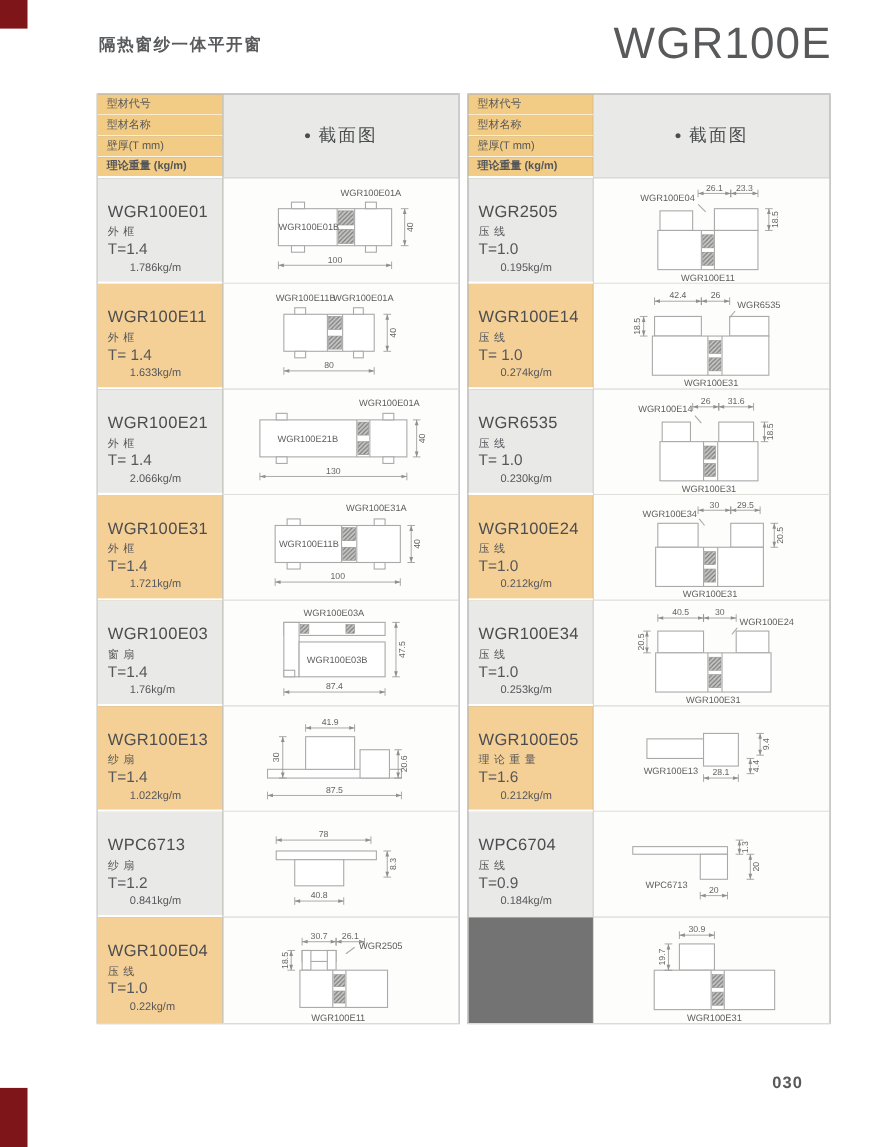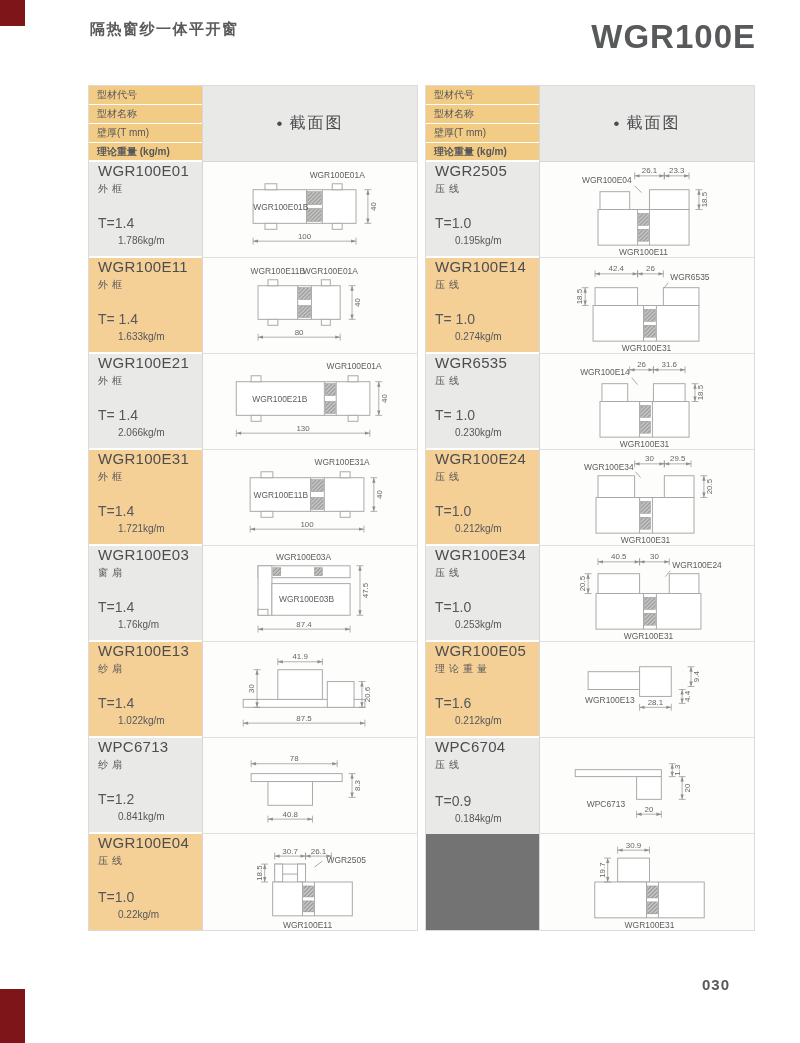--- a/index.html
+++ b/index.html
@@ -7,34 +7,34 @@
   body {
     background:#ffffff;
     font-family:"Liberation Sans", sans-serif;
     position:relative;
     overflow:hidden;
   }
   .corner-tl { position:absolute; left:0; top:0; width:25px; height:26px; }
   .corner-bl { position:absolute; left:0; bottom:0; width:25px; height:54px; }
 
   .header-bar { position:absolute; left:90px; right:44px; top:20px;
-    display:flex; justify-content:space-between; align-items:flex-start; }
+    display:flex; justify-content:space-between; align-items:center; }
   .title-left { font-size:15px; font-weight:bold; color:#595a5c; letter-spacing:1.5px; }
-  .title-right { font-size:33px; font-weight:bold; color:#58595b; letter-spacing:1px; line-height:1; }
+  .title-right { font-size:40px; font-weight:normal; color:#58595b; letter-spacing:1px; line-height:1; }
 
   #tables { position:absolute; left:88px; top:85px; display:flex; gap:7px; }
   .ptable { width:330px; display:flex; border:1px solid #dcdbd7; background:#737373; }
   .col-info { width:114px; display:flex; flex-direction:column; border-right:1px solid #d8d7d3; }
   .col-diag { width:214px; display:flex; flex-direction:column; }
 
   .hcell { height:19px; background:#F2CB84; border-bottom:1px solid #ffffff;
     font-size:10px; color:#55565a; line-height:18px; padding-left:8px; white-space:nowrap; }
   .hcell:nth-child(4) { border-bottom:2px solid #ffffff;font-weight:bold; }
 
-  .icell { height:96px; padding:0 4px 10px 9px; display:flex; flex-direction:column;
+  .icell { height:96px; padding:22px 4px 10px 9px; display:flex; flex-direction:column;
     border-bottom:2px solid #ffffff; }
   .icell:last-child { border-bottom:none; }
   .shade-gray { background:#E9E9E7; }
   .shade-yellow { background:#F5D096; }
 
   .p-code { font-size:15px; color:#4c4d4f; letter-spacing:0.3px; white-space:nowrap; }
   .p-name { font-size:10px; color:#56575a; letter-spacing:4px; margin-top:3px; }
   .p-thick { margin-top:auto; font-size:14px; color:#56575a; }
   .p-weight { font-size:10px; color:#56575a; margin-top:4px;margin-left:20px; }
 

